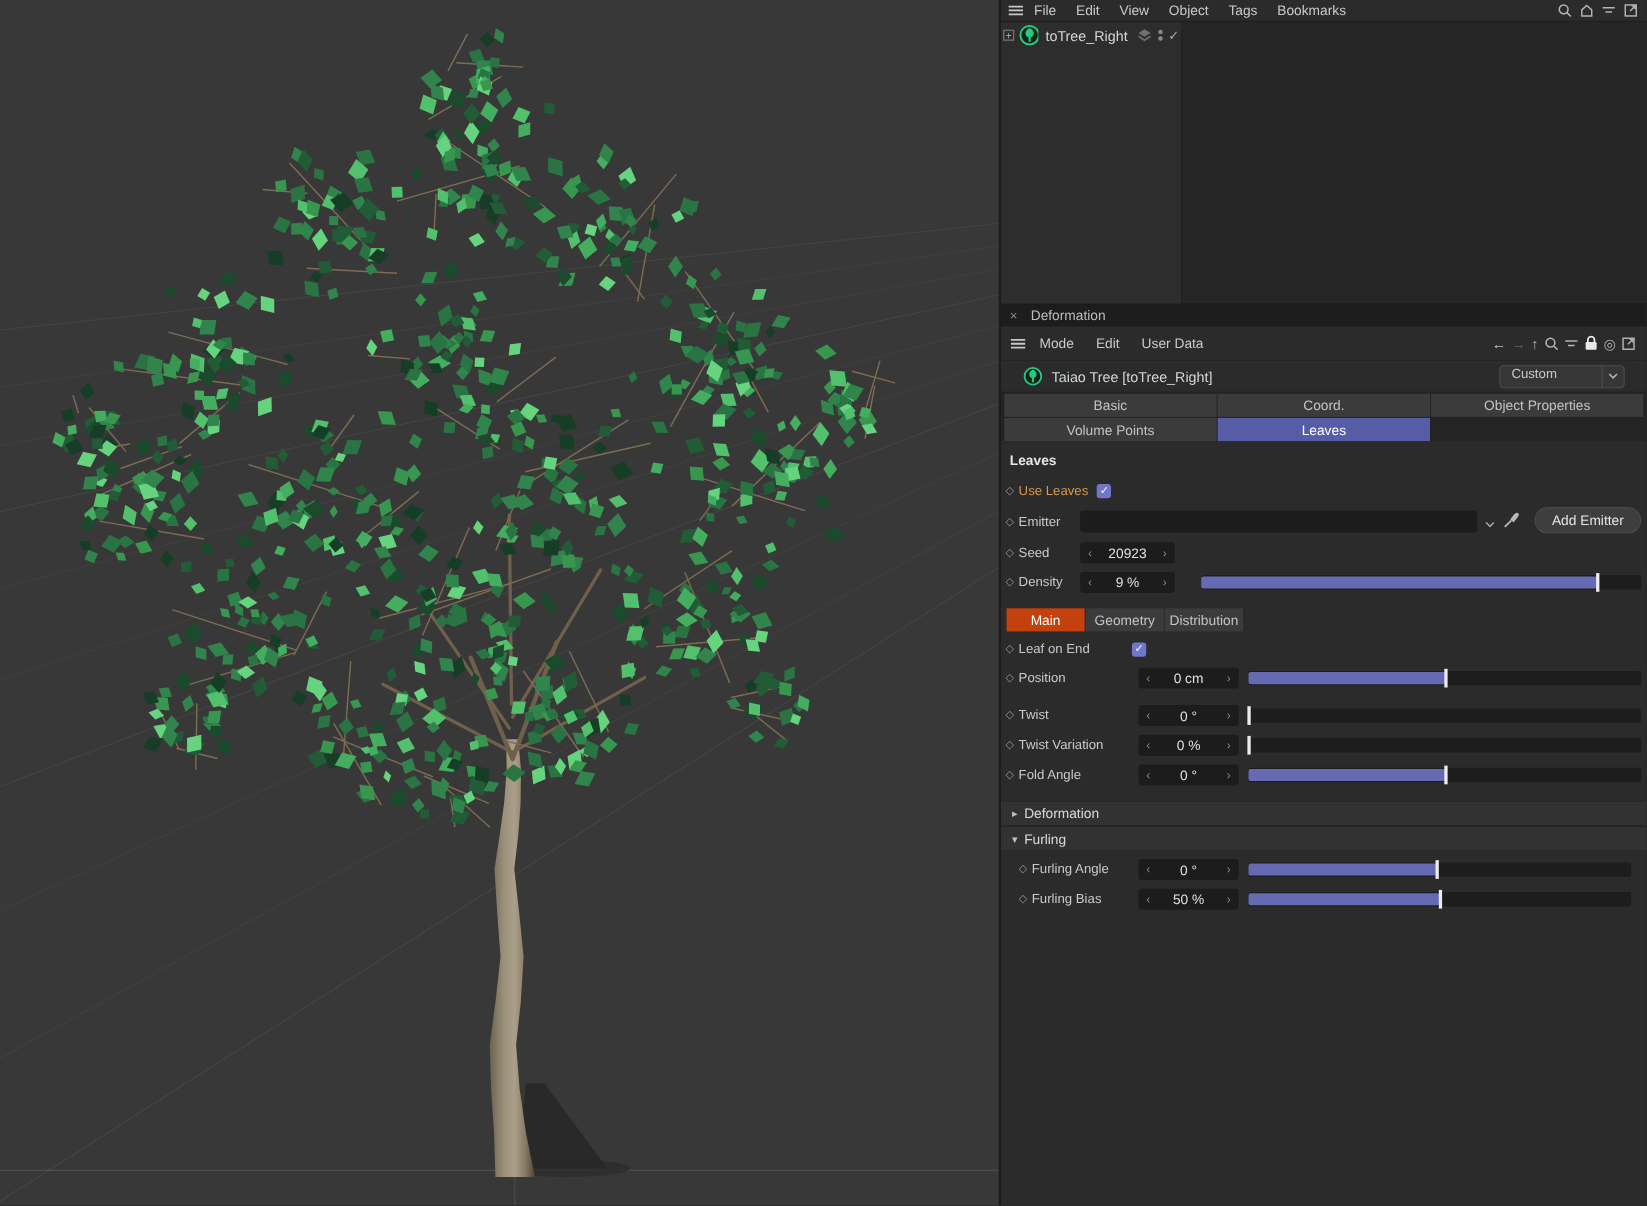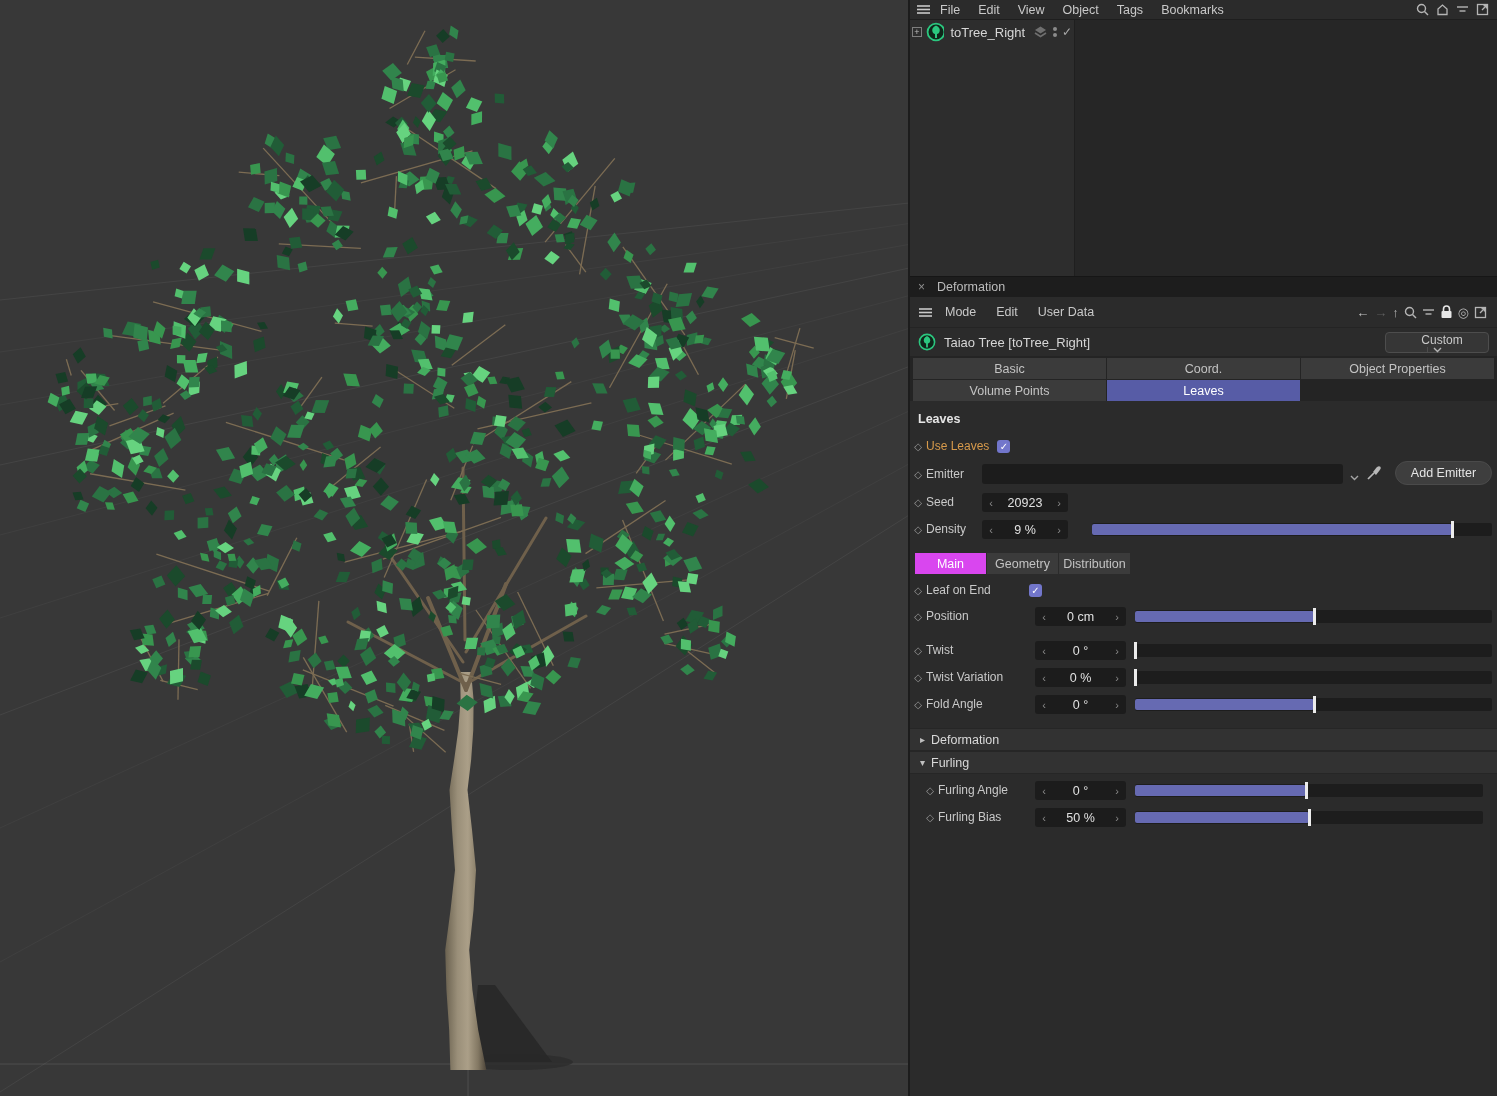--- a/index.html
+++ b/index.html
@@ -33,24 +33,24 @@
   .om-check { color:#a9a9a9; font-size:12px; margin-left:1px; }
 
   
   .attr-title { height:20px; background:#1d1d1d; display:flex; align-items:center; gap:12px;
                 padding:0 8px; font-size:12.5px; color:#bcbcbc; }
   .attr-close { color:#8f8f8f; font-size:12px; }
   .attr-menubar { height:31px; background:#2b2b2b; display:flex; align-items:center;
                   padding:0 8px; border-bottom:1px solid #242424; }
   .attr-menubar .menu-item { padding:0 10px;text-align:right; }
   .attr-objrow { height:28px; background:#2b2b2b; display:flex; align-items:center;
-                 padding:0 8px; gap:8px; color:#d6d6d6; font-size:13px; }
-  .preset { margin-left:auto; width:104px; height:21px; background:#363636;
-            border:1px solid #4d4d4d; border-radius:4px; display:flex; align-items:center;
-            color:#c9c9c9; font-size:12px;flex-direction:column; }
+                 padding:0 20px; gap:8px; color:#d6d6d6; font-size:13px; }
+  .preset { margin-left:auto; width:114px; height:21px; background:#363636;
+            border:1px solid #4d4d4d; border-radius:4px; display:flex; 
+            color:#c9c9c9; font-size:12px; }
   .preset-label { padding-left:10px; flex:1; }
   .preset-chev { width:20px; height:100%; border-left:1px solid #4d4d4d;
                  display:flex; align-items:center; justify-content:center; }
 
   .tabs { background:#242424; padding:2px 3px 0 3px; }
   .tabrow { display:grid; grid-template-columns:repeat(3,1fr); gap:1px; margin-bottom:2px; }
   .tab { height:21px; background:#3b3b3b; color:#c3c3c3; font-size:12.5px;
          display:flex; align-items:center; justify-content:center; cursor:default; }
   .tab.active { background:#575ca6; color:#ffffff; }
   .tab.empty  { background:transparent; }
@@ -85,21 +85,21 @@
              background:#1c1c1c; border-radius:3px; }
   .em-chev { position:absolute; left:440px; top:4px; }
   .em-drop { position:absolute; left:456px; top:1px; }
   .em-btn  { position:absolute; left:485px; top:-2px; width:97px; height:24px;
              background:#3e3e3e; border:1px solid #4a4a4a; border-radius:12px; color:#e4e4e4;
              font-size:12.5px; display:flex; align-items:center; justify-content:center; cursor:default; }
 
   .subtabs { display:flex; gap:1px; padding-left:5px; }
   .stab { width:71px; height:21px; background:#3b3b3b; color:#c3c3c3; font-size:12.5px;
           display:flex; align-items:center; justify-content:center; cursor:default; }
-  .stab.active { background:#d946ef; color:#fff; }
+  .stab.active { background:#c2410c; color:#fff; }
 
   .shead { height:23px; background:#323232; border-top:1px solid #262626; border-bottom:1px solid #262626;
            display:flex; align-items:center; padding:0 10px; gap:6px;
            color:#dadada; font-size:12.5px; }
   .shead .tri { color:#c0c0c0; font-size:10px; }
 </style>
 </head>
 <body>
 
 <div class="app">

